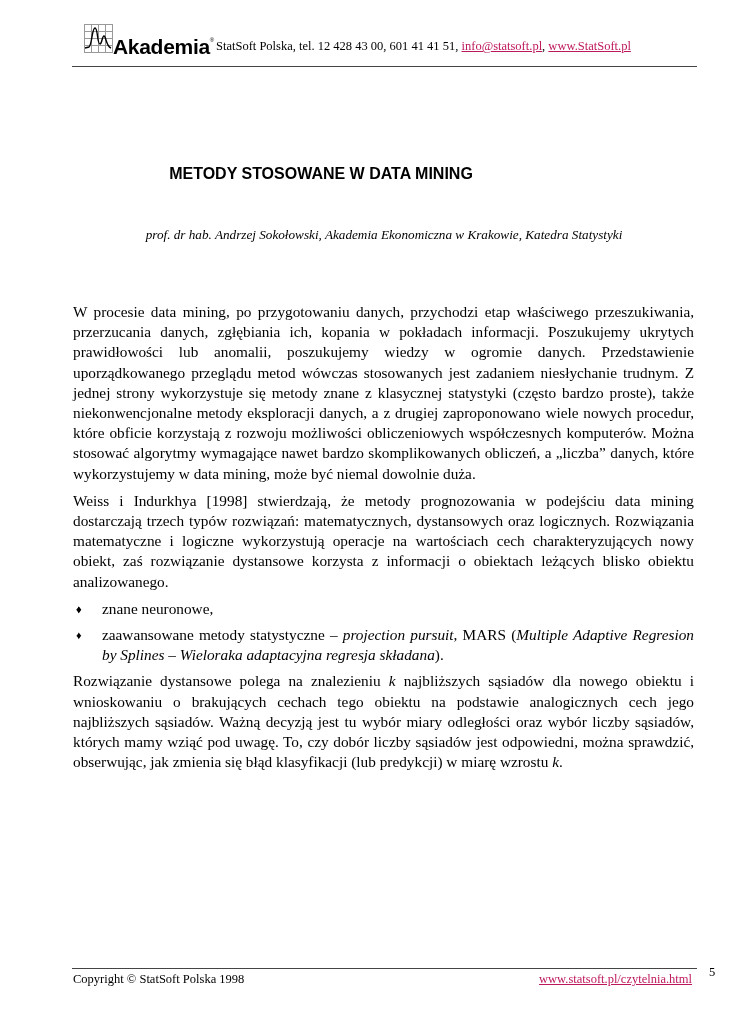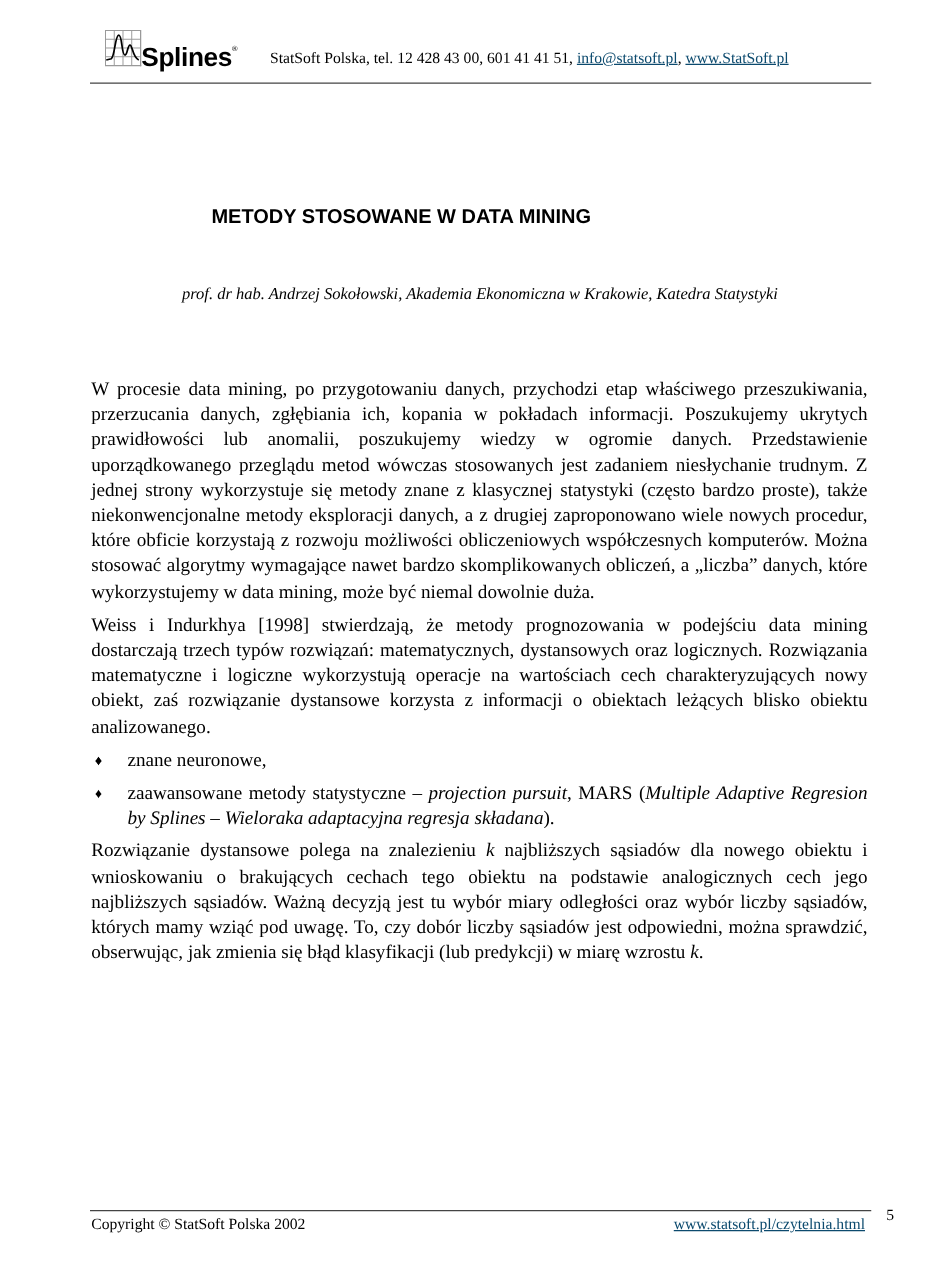--- a/index.html
+++ b/index.html
@@ -8,21 +8,21 @@
   .header { position: absolute; left: 72px; top: 22px; width: 624px; height: 44px; }
   .logo { position: absolute; left: 12px; top: 2px; width: 120px; height: 38px; }
   .logo-grid { position: absolute; left: 0; top: 0; width: 28px; height: 28px;
                background-image: linear-gradient(#999 1px, transparent 1px), linear-gradient(90deg, #999 1px, transparent 1px);
                background-size: 7px 7px; border-right:1px solid #999; border-bottom:1px solid #999; }
   .logo-grid svg { position:absolute; left:0; top:0; }
   .logo-text { position: absolute; left: 29px; top: 11px; font-family: "Liberation Sans", "DejaVu Sans", sans-serif;
                font-weight: bold; font-size: 21px; letter-spacing: -0.3px; }
   .logo-reg { font-size: 6px; vertical-align: top; font-weight: normal; position: relative; top: 2px; }
   .header-info { position: absolute; left: 144px; top: 17px; font-size: 12.5px; white-space: nowrap; }
-  a.link { color: #0c4a6e; text-decoration: underline; }
+  a.link { color: #be185d; text-decoration: underline; }
   .header-rule { position: absolute; left: 72px; top: 66px; width: 625px; height: 0; border-top: 1.3px solid #444; }
 
   .title { position: absolute; left: 0; width: 642px; top: 165px; text-align: center;
            font-family: "Liberation Sans", "DejaVu Sans", sans-serif; font-weight: bold; font-size: 16px; }
   .author { position: absolute; left: 0; width: 768px; top: 227px; text-align: center; font-style: italic; font-size: 13.2px; }
 
   .body { position: absolute; left: 73px; top: 302px; width: 621px; font-size: 15.3px; line-height: 20.2px; }
   .body p { margin: 0 0 7px 0; text-align: justify; }
   .bullets { list-style: none; margin: 0 0 6px 0; padding: 0; }
   .bullets li { position: relative; padding-left: 29px; margin-bottom: 6px; text-align: justify; }
@@ -36,36 +36,36 @@
 </head>
 <body>
 
 <div class="header">
   <div class="logo">
     <div class="logo-grid">
       <svg width="28" height="28" viewBox="0 0 28 28">
         <path d="M1 24 L5 23 C8 21 8 4 11 4 C14 4 13 20 16 20 C18 20 18 12 20 12 C22 12 22 22 27 24" fill="none" stroke="#000" stroke-width="1.4"></path>
       </svg>
     </div>
-    <div class="logo-text"><span>Splines</span><span class="logo-reg">®</span></div>
+    <div class="logo-text"><span>Akademia</span><span class="logo-reg">®</span></div>
   </div>
   <div class="header-info"><span>StatSoft Polska, tel. 12 428 43 00, 601 41 41 51, </span><a class="link">info@statsoft.pl</a><span>, </span><a class="link">www.StatSoft.pl</a></div>
 </div>
 <div class="header-rule"></div>
 
 <div class="title">METODY STOSOWANE W DATA MINING</div>
 <div class="author">prof. dr hab. Andrzej Sokołowski, Akademia Ekonomiczna w Krakowie, Katedra Statystyki</div>
 
 <div class="body">
   <p>W procesie data mining, po przygotowaniu danych, przychodzi etap właściwego przeszukiwania, przerzucania danych, zgłębiania ich, kopania w pokładach informacji. Poszukujemy ukrytych prawidłowości lub anomalii, poszukujemy wiedzy w ogromie danych. Przedstawienie uporządkowanego przeglądu metod wówczas stosowanych jest zadaniem niesłychanie trudnym. Z jednej strony wykorzystuje się metody znane z klasycznej statystyki (często bardzo proste), także niekonwencjonalne metody eksploracji danych, a z drugiej zaproponowano wiele nowych procedur, które obficie korzystają z rozwoju możliwości obliczeniowych współczesnych komputerów. Można stosować algorytmy wymagające nawet bardzo skomplikowanych obliczeń, a „liczba” danych, które wykorzystujemy w data mining, może być niemal dowolnie duża.</p>
   <p>Weiss i Indurkhya [1998] stwierdzają, że metody prognozowania w podejściu data mining dostarczają trzech typów rozwiązań: matematycznych, dystansowych oraz logicznych. Rozwiązania matematyczne i logiczne wykorzystują operacje na wartościach cech charakteryzujących nowy obiekt, zaś rozwiązanie dystansowe korzysta z informacji o obiektach leżących blisko obiektu analizowanego.</p>
   <ul class="bullets">
     <li><span class="bullet">♦</span></li>
     <li><span class="bullet">♦</span><span>znane neuronowe,</span></li>
     <li><span class="bullet">♦</span><span>zaawansowane metody statystyczne – </span><i>projection pursuit</i><span>, MARS (</span><i>Multiple Adaptive Regresion by Splines – Wieloraka adaptacyjna regresja składana</i><span>).</span></li>
   </ul>
   <p><span>Rozwiązanie dystansowe polega na znalezieniu </span><i>k</i><span> najbliższych sąsiadów dla nowego obiektu i wnioskowaniu o brakujących cechach tego obiektu na podstawie analogicznych cech jego najbliższych sąsiadów. Ważną decyzją jest tu wybór miary odległości oraz wybór liczby sąsiadów, których mamy wziąć pod uwagę. To, czy dobór liczby sąsiadów jest odpowiedni, można sprawdzić, obserwując, jak zmienia się błąd klasyfikacji (lub predykcji) w miarę wzrostu </span><i>k</i><span>.</span></p>
 </div>
 
 <div class="footer-rule"></div>
-<div class="footer-left">Copyright © StatSoft Polska 2002</div>
+<div class="footer-left">Copyright © StatSoft Polska 1998</div>
 <a class="footer-right link">www.statsoft.pl/czytelnia.html</a>
 <div class="page-number">5</div>
 
 </body></html>

